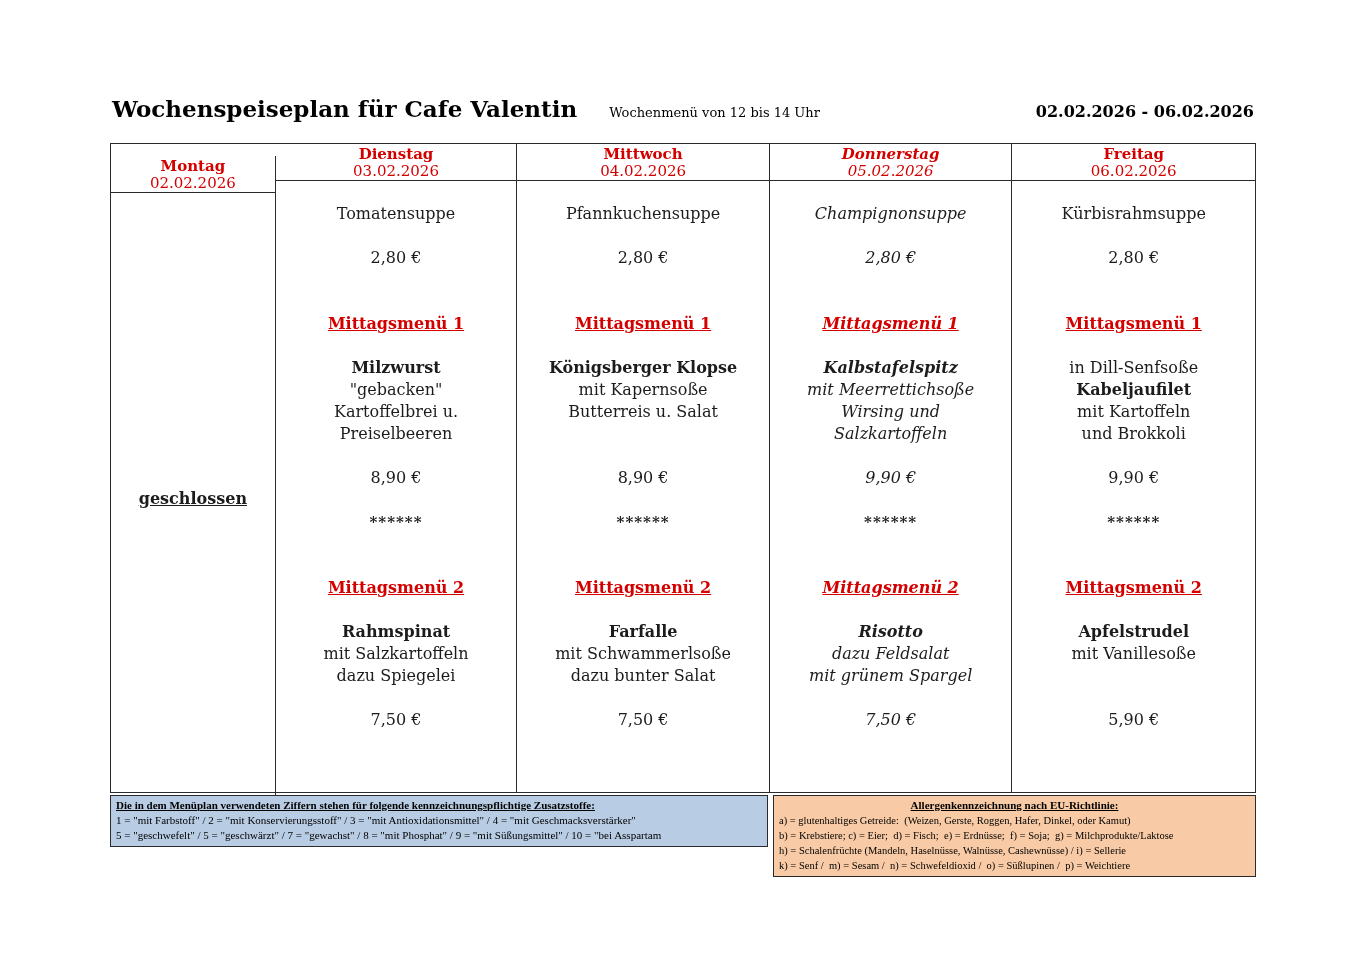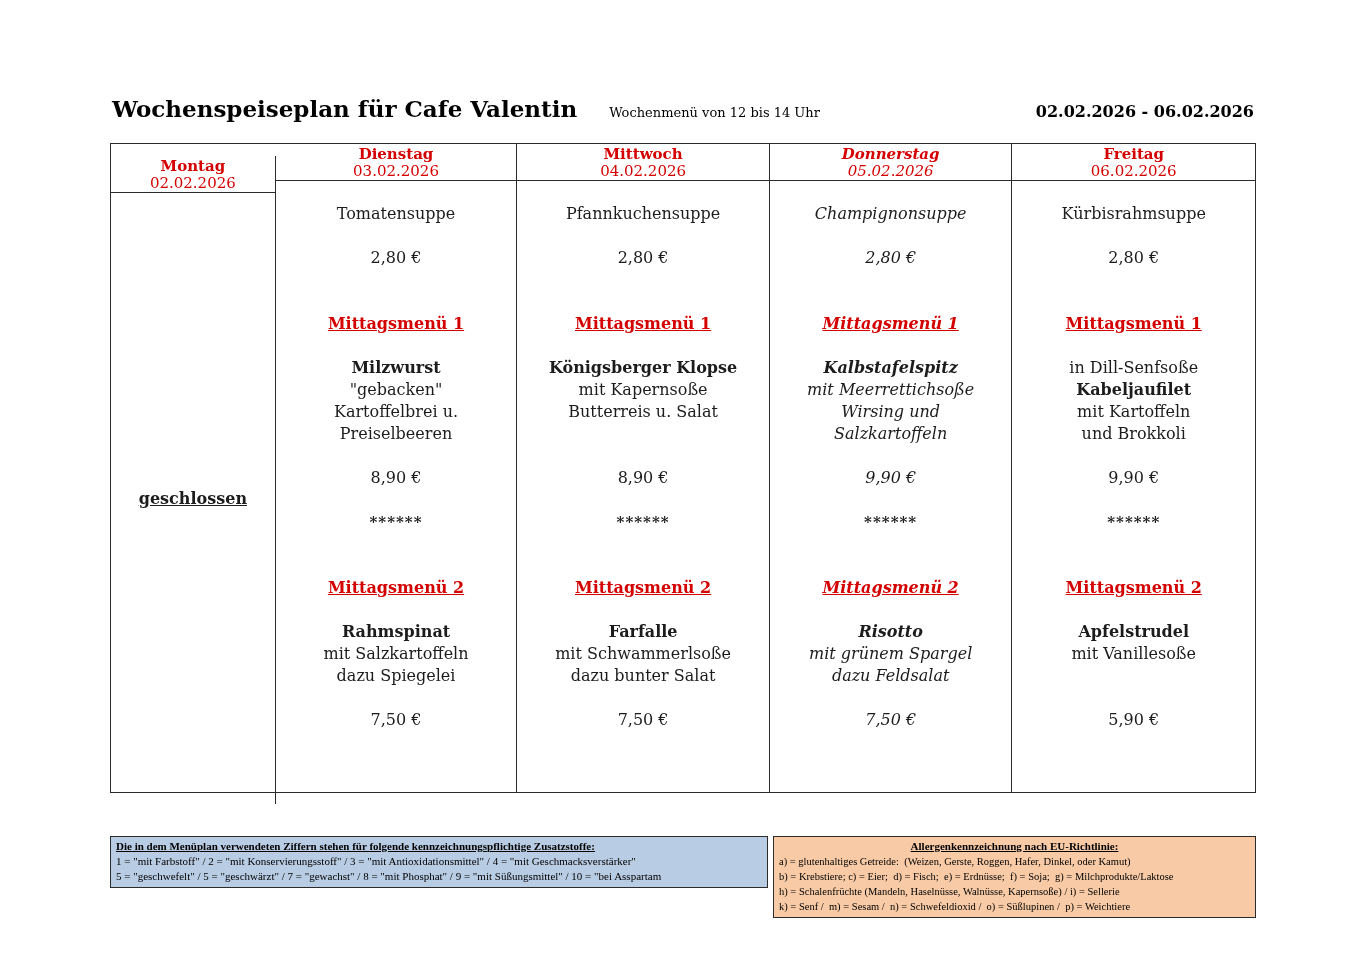--- a/index.html
+++ b/index.html
@@ -27,21 +27,21 @@
   .ln{height:22px;line-height:22px;font-size:16px;text-align:center;white-space:nowrap;}
   .menu-title{color:var(--accent-red,#d40000);font-weight:bold;text-decoration:underline;}
   .b{font-weight:bold;}
   .stars{font-size:15px;letter-spacing:1px;font-weight:bold;}
   .dish-4{height:88px;}
   .dish-3{height:66px;}
 
   
   .footers{position:absolute;left:110px;top:795px;width:1146px;display:flex;align-items:flex-start;
            font-family:"Liberation Serif",serif;}
-  .fn{box-sizing:border-box;border:1px solid #2b2b2b;padding:2px 5px 3px;margin-top:41px;}
+  .fn{box-sizing:border-box;border:1px solid #2b2b2b;padding:2px 5px 3px;}
   .fn-additives{width:658px;background:var(--additives-bg,#b8cce4);margin-right:5px;}
   .fn-allergens{width:483px;background:var(--allergens-bg,#f8cba6);}
   .fn-title{font-weight:bold;text-decoration:underline;font-size:11px;line-height:15px;color:#000;}
   .fn-allergens .fn-title{text-align:center;}
   .fn-line{white-space:pre-wrap;color:#000;}
   .fn-additives .fn-line{font-size:11px;line-height:15px;}
   .fn-allergens .fn-line{font-size:10.5px;line-height:15px;}
 </style>
 </head>
 <body>
@@ -157,22 +157,22 @@
           <div class="ln"></div>
           <div class="ln">9,90 €</div>
           <div class="ln"></div>
           <div class="ln stars">******</div>
           <div class="ln"></div>
           <div class="ln"></div>
           <div class="ln menu-title">Mittagsmenü 2</div>
           <div class="ln"></div>
           <div class="dish-3">
             <div class="ln b">Risotto</div>
+            <div class="ln">dazu Feldsalat</div>
             <div class="ln">mit grünem Spargel</div>
-            <div class="ln">dazu Feldsalat</div>
           </div>
           <div class="ln"></div>
           <div class="ln">7,50 €</div>
         </div>
       </div>
       <div class="col" style="width: 243px;">
         <div class="day-head">
           <div class="day-name">Freitag</div>
           <div class="day-date">06.02.2026</div>
         </div>
@@ -214,19 +214,19 @@
       <div id="additives-lines">
           <div class="fn-line">1 = "mit Farbstoff" / 2 = "mit Konservierungsstoff" / 3 = "mit Antioxidationsmittel" / 4 = "mit Geschmacksverstärker"</div>
           <div class="fn-line">5 = "geschwefelt" / 5 = "geschwärzt" / 7 = "gewachst" / 8 = "mit Phosphat" / 9 = "mit Süßungsmittel" / 10 = "bei Asspartam</div>
         </div>
     </div>
     <div class="fn fn-allergens">
       <div class="fn-title">Allergenkennzeichnung nach EU-Richtlinie:</div>
       <div id="allergens-lines">
           <div class="fn-line">a) = glutenhaltiges Getreide:  (Weizen, Gerste, Roggen, Hafer, Dinkel, oder Kamut)</div>
           <div class="fn-line">b) = Krebstiere; c) = Eier;  d) = Fisch;  e) = Erdnüsse;  f) = Soja;  g) = Milchprodukte/Laktose</div>
-          <div class="fn-line">h) = Schalenfrüchte (Mandeln, Haselnüsse, Walnüsse, Kapernsoße) / i) = Sellerie</div>
+          <div class="fn-line">h) = Schalenfrüchte (Mandeln, Haselnüsse, Walnüsse, Cashewnüsse) / i) = Sellerie</div>
           <div class="fn-line">k) = Senf /  m) = Sesam /  n) = Schwefeldioxid /  o) = Süßlupinen /  p) = Weichtiere</div>
         </div>
     </div>
   </div>
 
 </div>
 
 </body></html>

